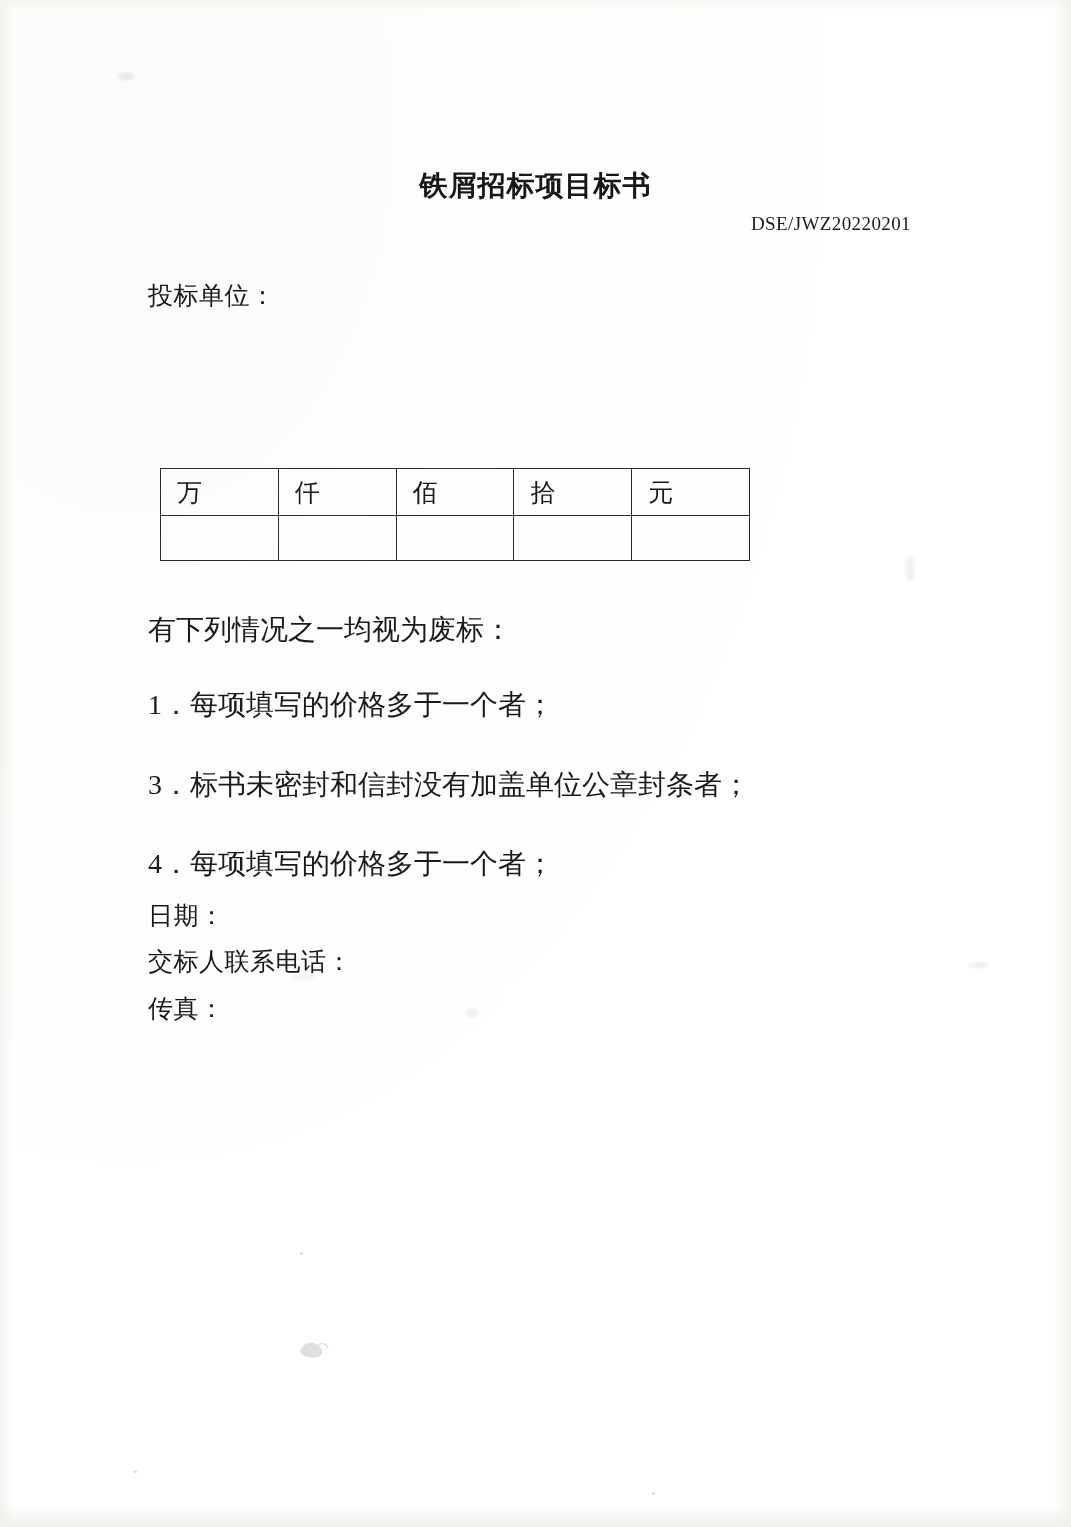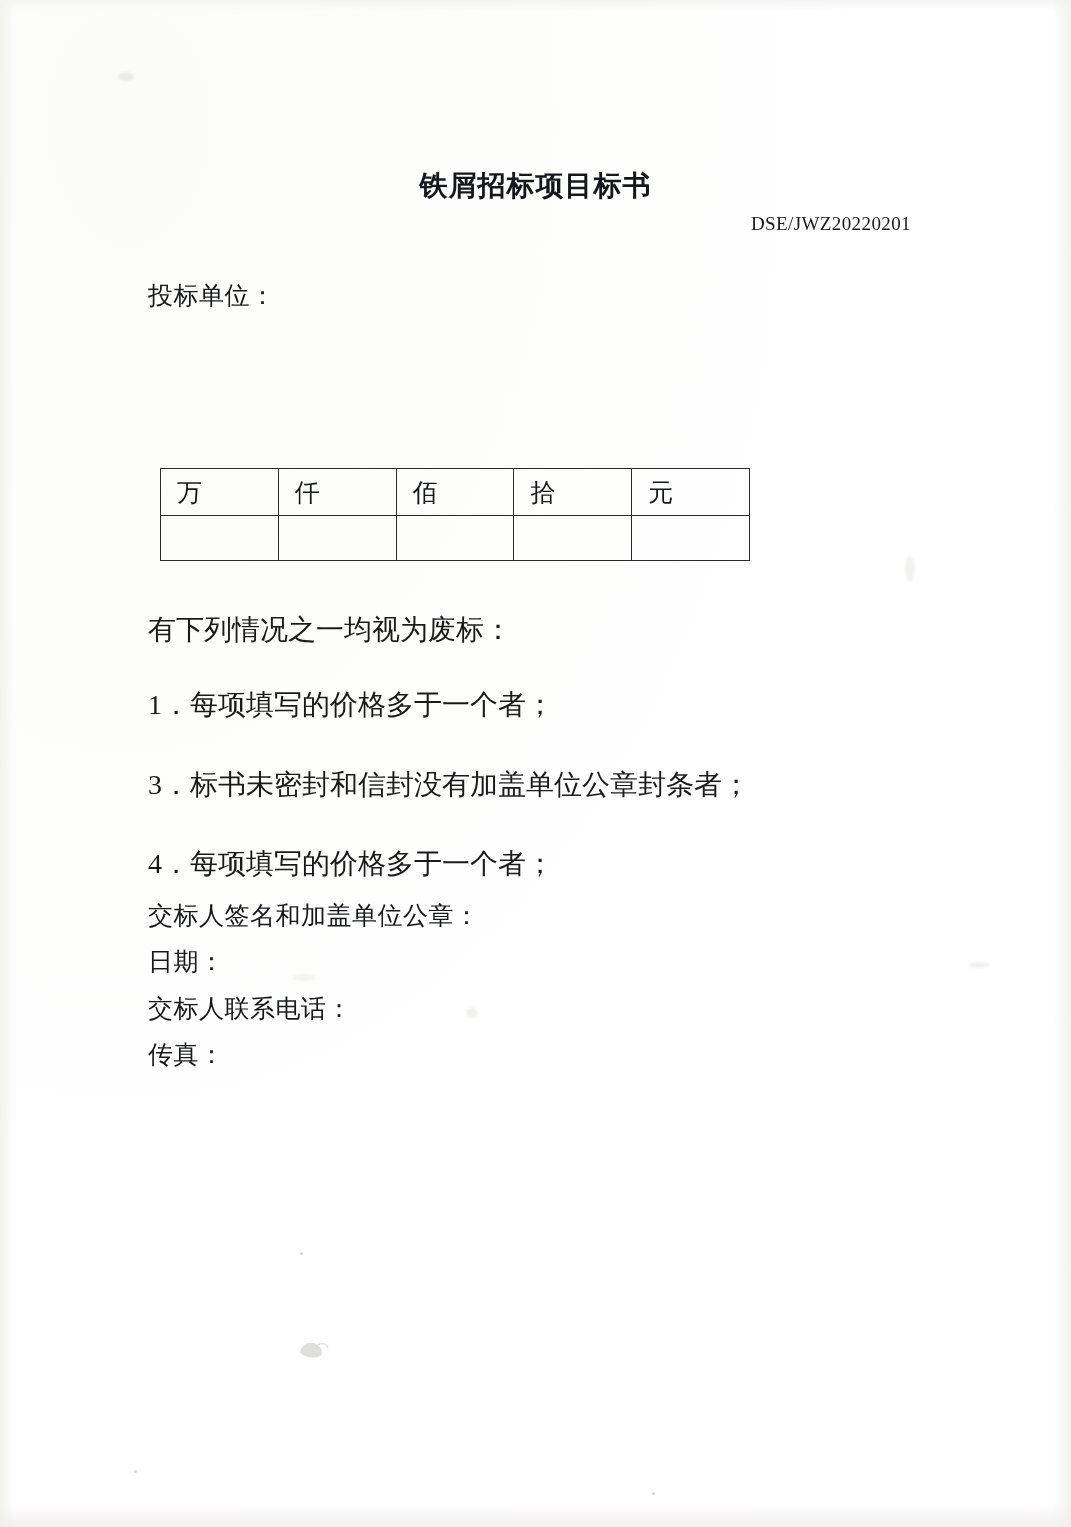--- a/index.html
+++ b/index.html
@@ -230,18 +230,17 @@
     </div>
     <div class="clause-item">
       <span class="clause-num">3．</span><span>标书未密封和信封没有加盖单位公章封条者；</span>
     </div>
     <div class="clause-item">
       <span class="clause-num">4．</span><span>每项填写的价格多于一个者；</span>
     </div>
   </div>
 
   <div class="signoff">
-    <div class="line">交标人签名和加盖单位公章：</div>
     <div class="line">日期：</div>
     <div class="line">交标人联系电话：</div>
     <div class="line">传真：</div>
   </div>
 </div>
 
 </body></html>

